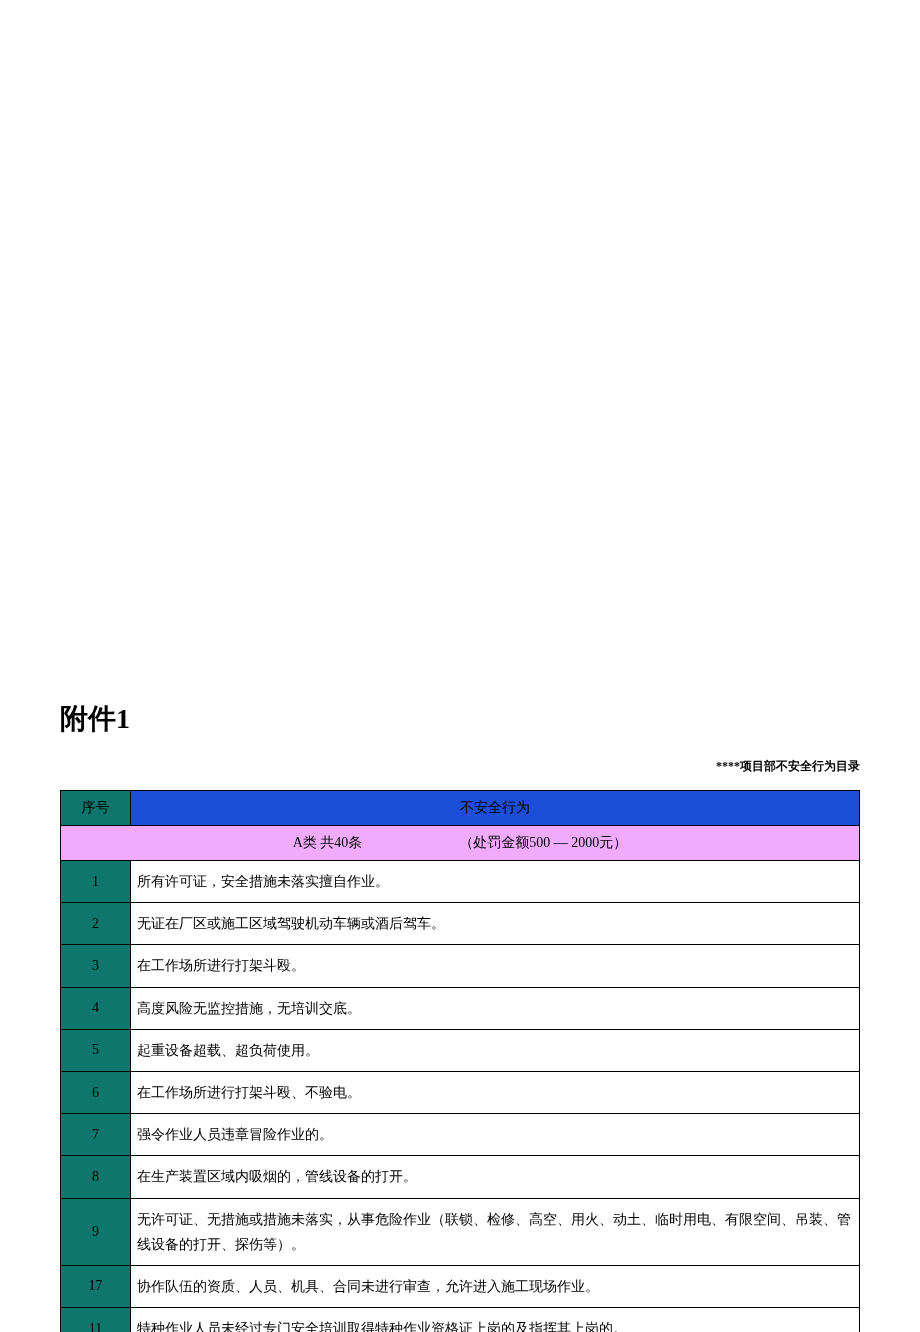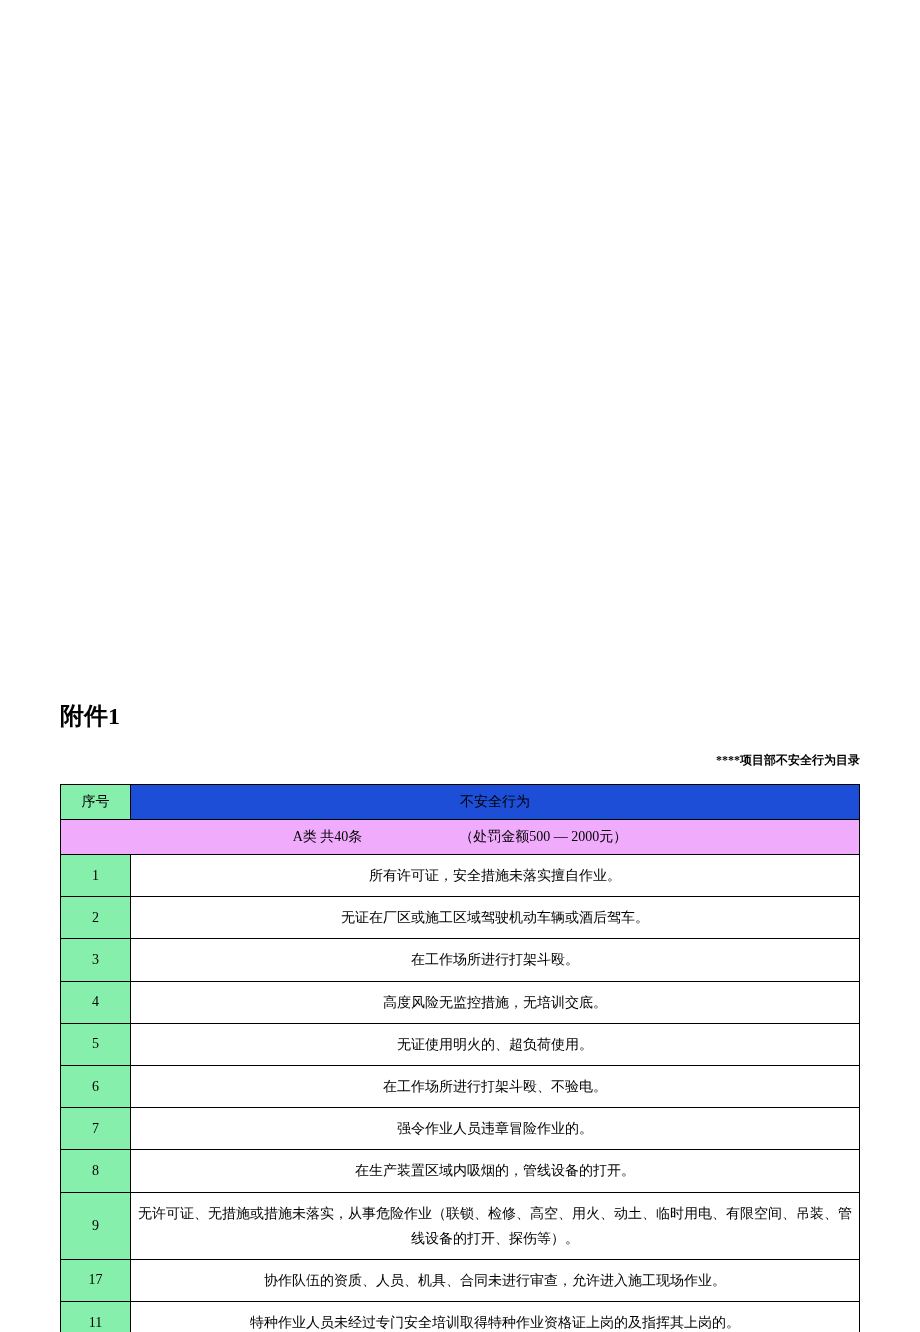--- a/index.html
+++ b/index.html
@@ -11,54 +11,54 @@
       font-family: "SimSun", serif;
       background: #ffffff;
       width: 920px;
       margin: 0 auto;
       padding: 60px;
     }
     .content {
       margin-top: 640px;
     }
     .attachment-label {
-      font-size: 24px;
+      font-size: 28px;
       font-weight: bold;
       margin-bottom: 20px;
     }
     .title {
       font-size: 12px;
       font-weight: bold;
       text-align: right;
       margin-bottom: 15px;
     }
     table {
       width: 100%;
       border-collapse: collapse;
       font-size: 14px;
     }
     th, td {
       border: 1px solid #000;
       padding: 8px 6px;
-      text-align: center;
+      text-align: left;
       vertical-align: middle;
     }
     th {
       background-color: #1d4ed8;
       font-weight: normal;
       text-align: center;
     }
     .category-row td {
       background-color: #f0abfc;
       text-align: center;
     }
     .col-seq {
       width: 70px;
       text-align: center;
-      background-color: #86efac;
+      background-color: #0f766e;
     }
     td.col-seq {
       text-align: center;
     }
     .col-desc {
       line-height: 1.8;
     }
     .cat-spacer {
       display: inline-block;
       width: 90px;
@@ -97,21 +97,21 @@
       <tr>
         <td class="col-seq">3</td>
         <td class="col-desc">在工作场所进行打架斗殴。</td>
       </tr>
       <tr>
         <td class="col-seq">4</td>
         <td class="col-desc">高度风险无监控措施，无培训交底。</td>
       </tr>
       <tr>
         <td class="col-seq">5</td>
-        <td class="col-desc">无证使用明火的、超负荷使用。</td>
+        <td class="col-desc">起重设备超载、超负荷使用。</td>
       </tr>
       <tr>
         <td class="col-seq">6</td>
         <td class="col-desc">在工作场所进行打架斗殴、不验电。</td>
       </tr>
       <tr>
         <td class="col-seq">7</td>
         <td class="col-desc">强令作业人员违章冒险作业的。</td>
       </tr>
       <tr>

